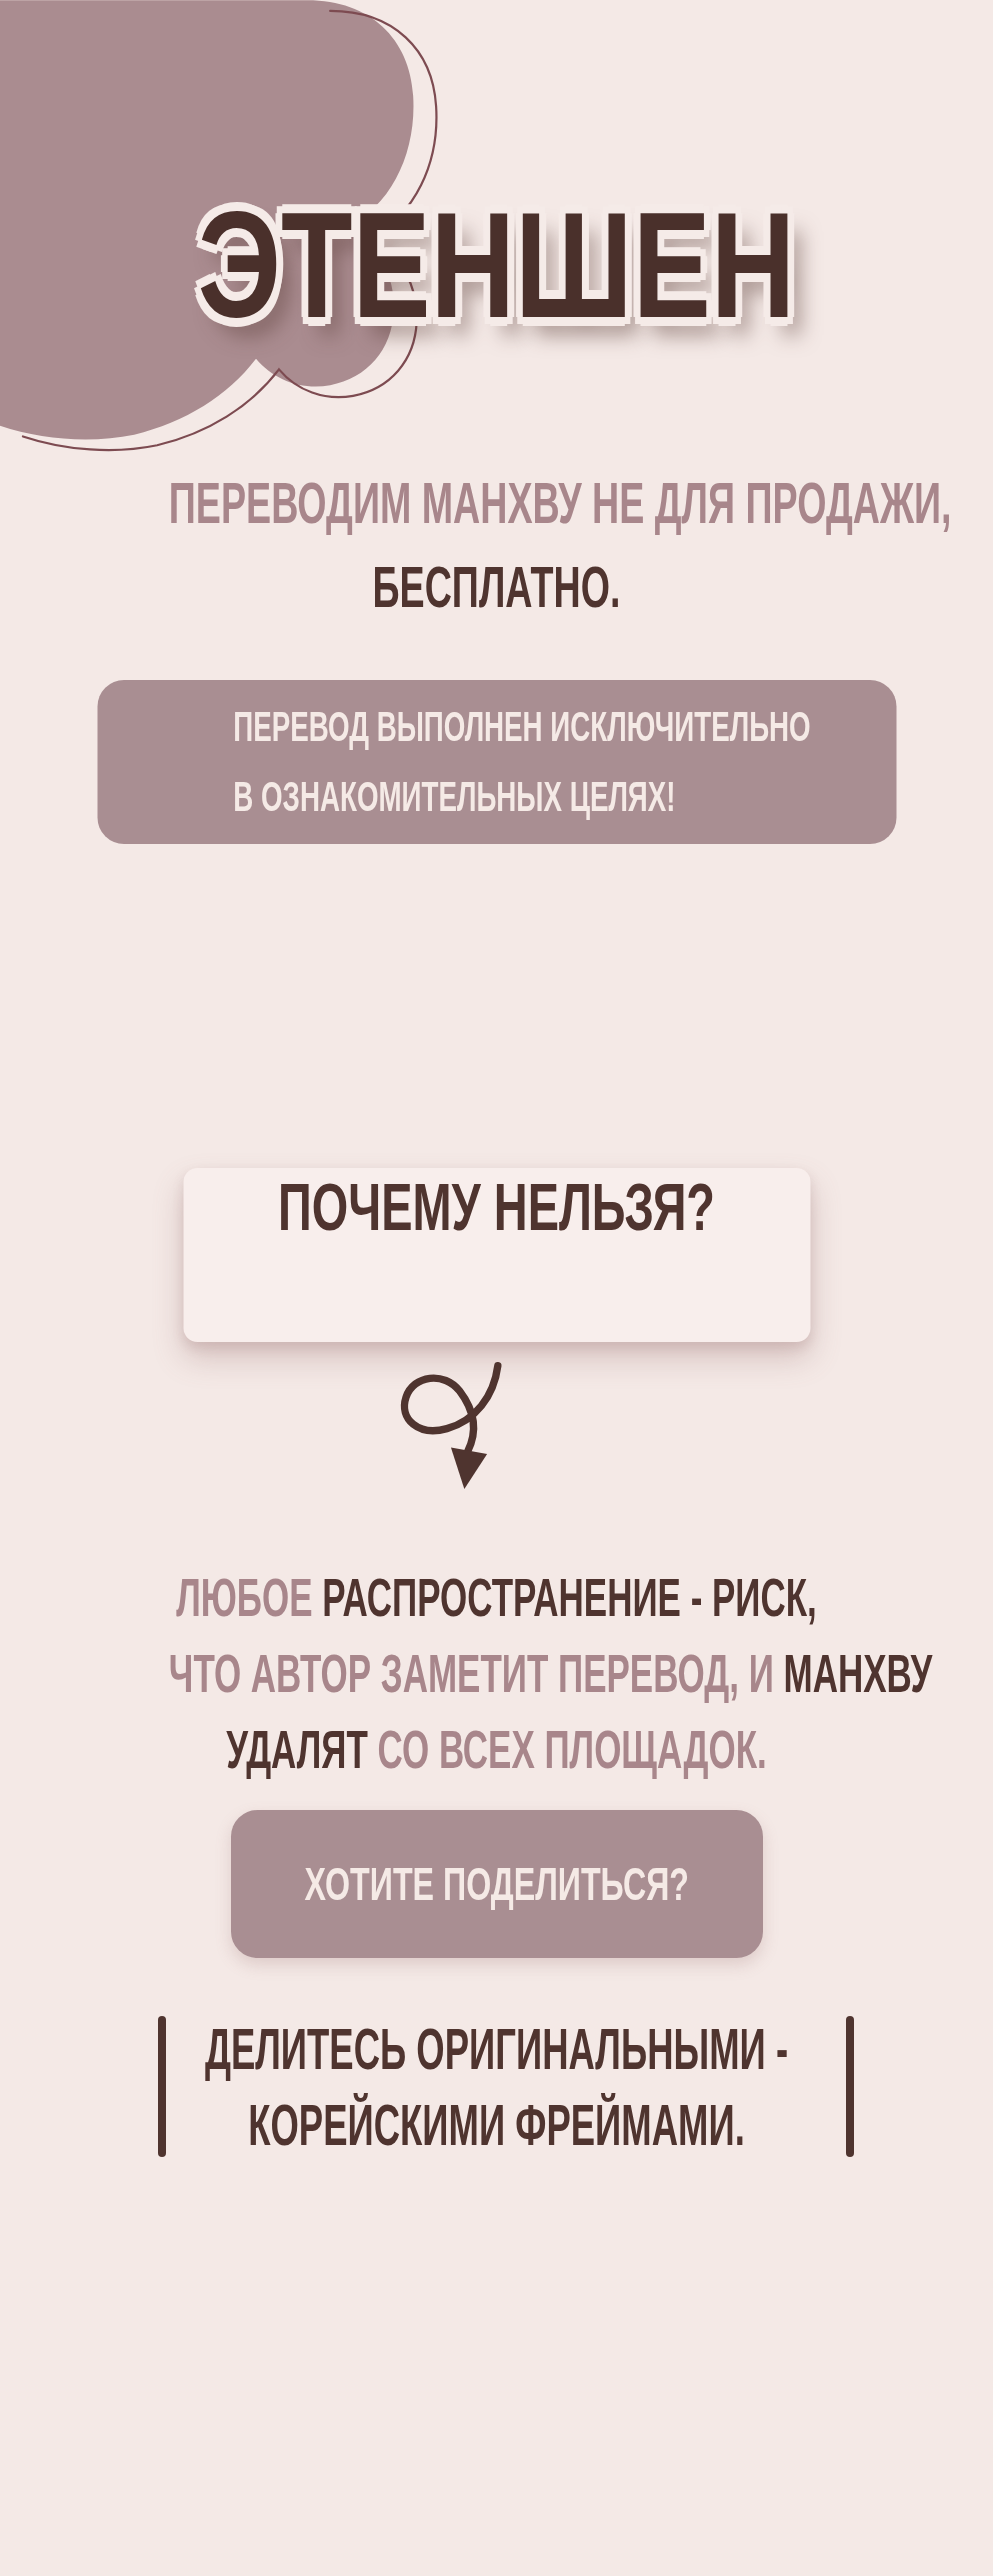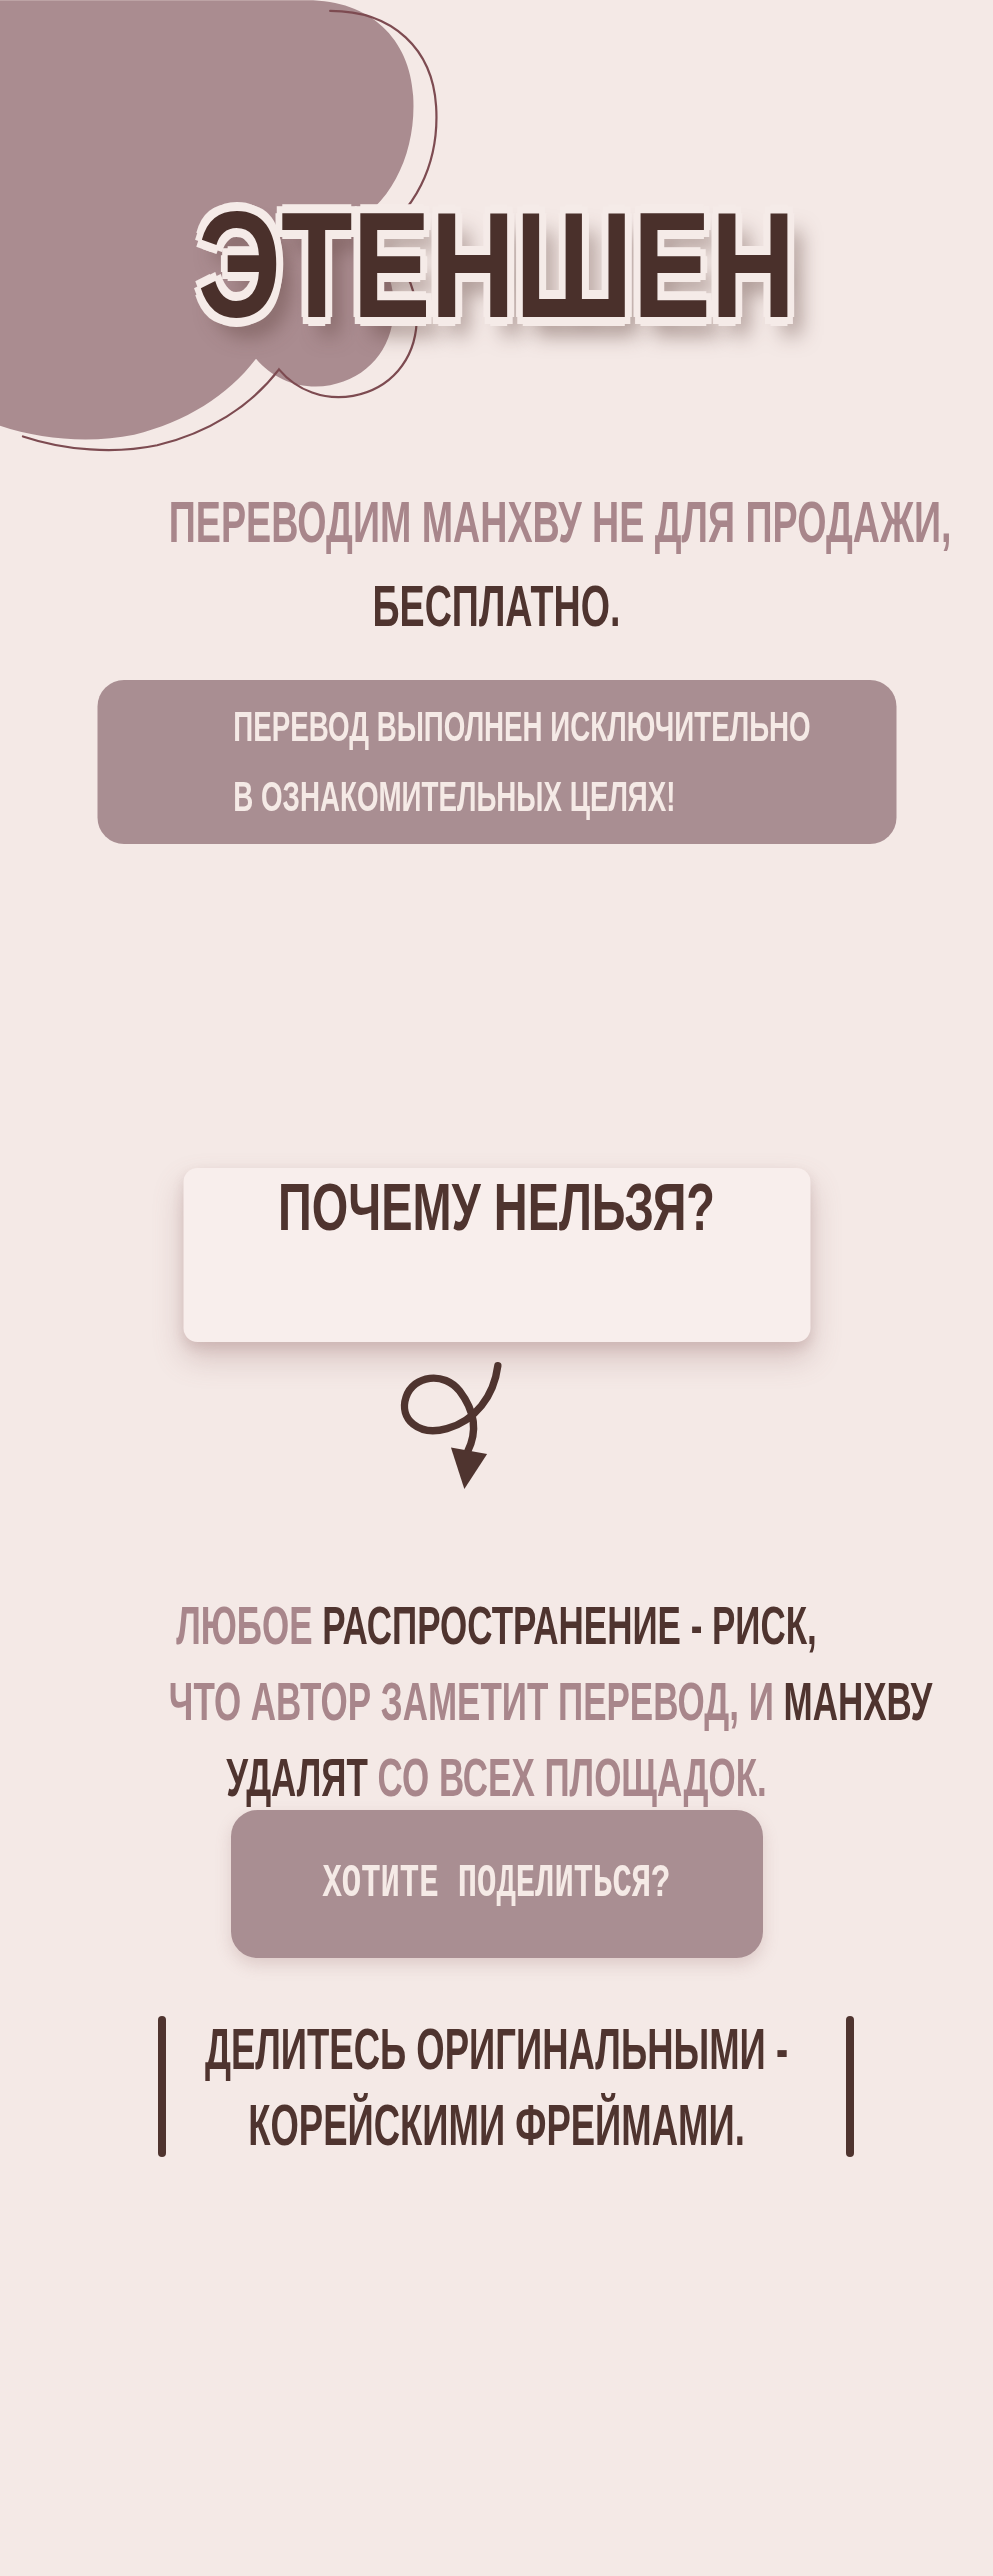--- a/index.html
+++ b/index.html
@@ -26,21 +26,21 @@
     transform:scaleX(0.78); transform-origin:50% 50%;
     color:var(--c-title,#4a302b);
     text-shadow:
       -7px -7px 0 #f5ebe8, 0 -8.8px 0 #f5ebe8, 7px -7px 0 #f5ebe8,
       -8.8px 0 0 #f5ebe8, 8.8px 0 0 #f5ebe8,
       -7px 7px 0 #f5ebe8, 0 8.8px 0 #f5ebe8, 7px 7px 0 #f5ebe8,
       16px 17.7px 23px rgba(88,57,52,0.5);
   }
 
   
-  .intro { top:481px; }
+  .intro { top:462px; }
   .intro .line { font-size:57px; line-height:1.47; }
   .mauve { color:var(--c-mauve,#a8868b); }
   .dark  { color:var(--c-dark,#4f342f); }
 
   
   .panel {
     position:absolute; top:680px; left:50%; transform:translateX(-50%);
     width:799px; height:164px; border-radius:26.5px;
     background:var(--c-panel,#a98e92);
     display:flex; flex-direction:column; justify-content:center; gap:28px;
@@ -61,32 +61,31 @@
     cursor:pointer;
   }
   .why-card .line { font-size:67px; color:var(--c-dark,#4f342f); transform:scaleX(0.70); }
 
   
   .arrow-svg { position:absolute; left:396px; top:1360px; }
   .arrow-stroke { fill:none; stroke:var(--c-dark,#4f342f); stroke-width:11; stroke-linecap:round; }
   .arrow-head { fill:var(--c-dark,#4f342f); }
 
   
-  .risk { top:1560px;margin-top:28px; }
+  .risk { top:1560px; }
   .risk .line { font-size:53px; line-height:1.43; }
 
   
   .share-btn {
     position:absolute; top:1810px; left:50%; transform:translateX(-50%);
     width:532px; height:148px; border-radius:26.5px;
     background:var(--c-panel,#a98e92);
     box-shadow:0 7px 16px rgba(146,102,102,0.22);
     display:flex; align-items:center; justify-content:center;
     cursor:pointer;
-    font-family:Liberation Mono, monospace;
   }
   .share-btn .line { font-size:46px; color:var(--c-panel_text,#f5eae6); transform:scaleX(0.70); }
 
   
   .quote { top:2012px; }
   .quote .line { font-size:57px; line-height:1.33; color:var(--c-dark,#4f342f); transform:scaleX(0.64); }
   .bar {
     position:absolute; top:2016px; width:8px; height:141px; border-radius:4.4px;
     background:var(--c-dark,#4f342f);
   }

